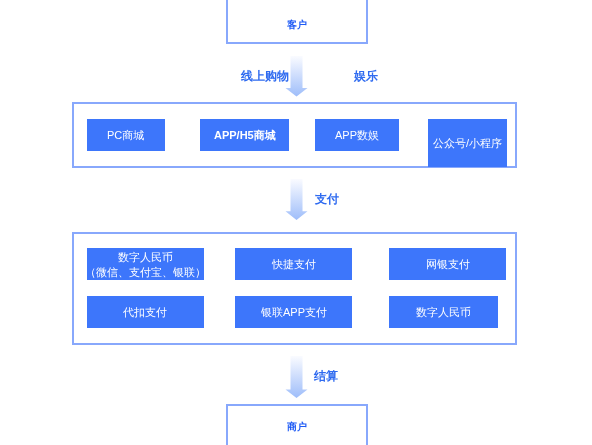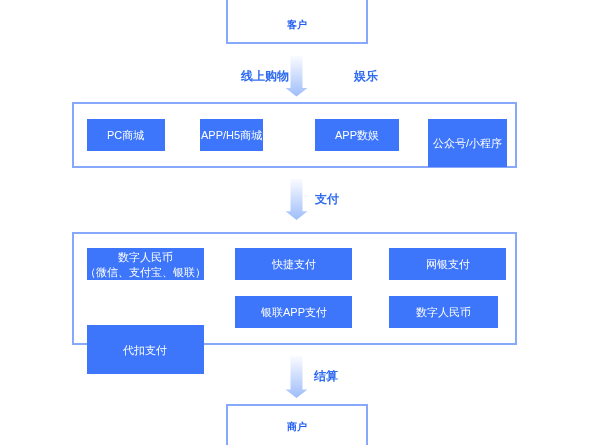--- a/index.html
+++ b/index.html
@@ -68,21 +68,21 @@
     <path d="M5.5 0 H17.5 V32 H22.5 L11.5 40.5 L0.5 32 H5.5 Z" fill="url(#ag1)"></path>
   </svg>
   <div class="edge-label" style="left:241px;top:67.5px;">线上购物</div>
   <div class="edge-label" style="left:324px;top:67.5px;margin-left:30px;">娱乐</div>
 
   <div class="group-box" style="left:72px;top:102px;width:445px;height:66px;"></div>
 
   <div class="chip" style="left:87px;top:119px;width:77.5px;height:32px;">
     <span>PC商城</span>
   </div>
-  <div class="chip" style="left:200px;top:119px;width:63px;height:32px;">
+  <div class="chip" style="left:200px;top:119px;width:89px;height:32px;font-weight:bold;">
     <span>APP/H5商城</span>
   </div>
   <div class="chip" style="left:315px;top:119px;width:84px;height:32px;">
     <span>APP数娱</span>
   </div>
   <div class="chip" style="left:428px;top:119px;width:78.5px;height:48px;">
     <span>公众号/小程序</span>
   </div>
 
   <svg class="arrow" style="left:285px;top:179px;width:23px;height:41px;" viewBox="0 0 23 41">
@@ -101,21 +101,21 @@
   <div class="chip" style="left:87px;top:248px;width:116.5px;height:32px;">
     <span>数字人民币</span>
     <span>（微信、支付宝、银联）</span>
   </div>
   <div class="chip" style="left:389.4px;top:248px;width:116.5px;height:32px;">
     <span>网银支付</span>
   </div>
   <div class="chip" style="left:235.4px;top:248px;width:116.5px;height:32px;">
     <span>快捷支付</span>
   </div>
-  <div class="chip" style="left:87px;top:296px;width:116.5px;height:49px;margin-top:29px;">
+  <div class="chip" style="left:87px;top:296px;width:116.5px;height:32px;">
     <span>代扣支付</span>
   </div>
   <div class="chip" style="left:235.4px;top:296px;width:116.5px;height:32px;">
     <span>银联APP支付</span>
   </div>
   <div class="chip" style="left:389.4px;top:296px;width:109px;height:32px;">
     <span>数字人民币</span>
   </div>
 
   <svg class="arrow" style="left:285px;top:356px;width:23px;height:42px;" viewBox="0 0 23 42">

